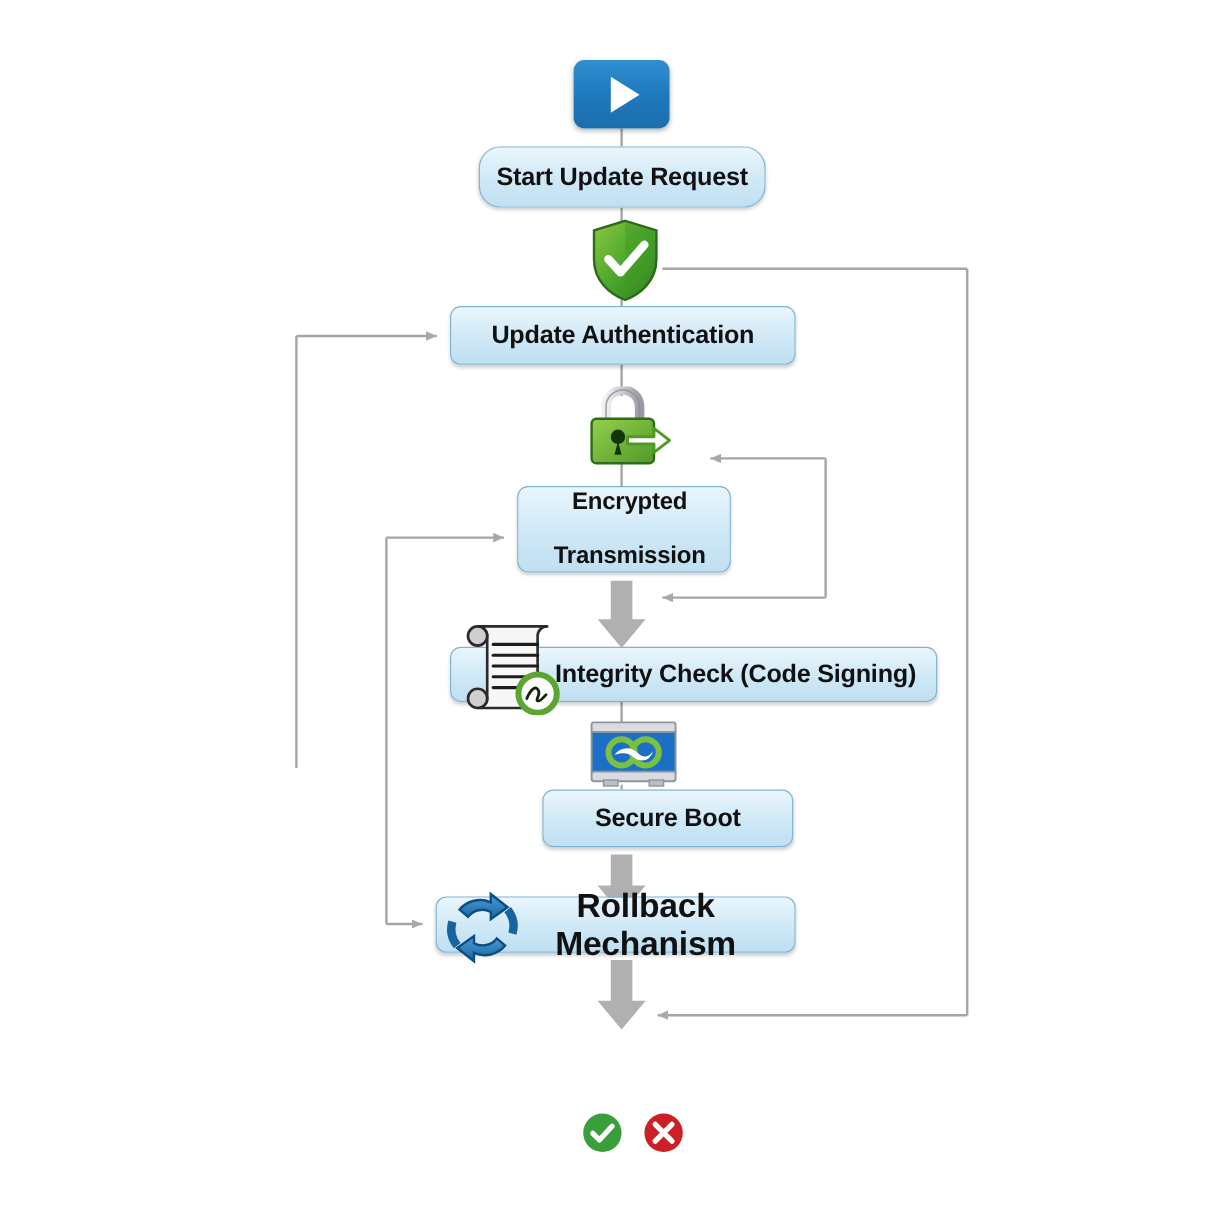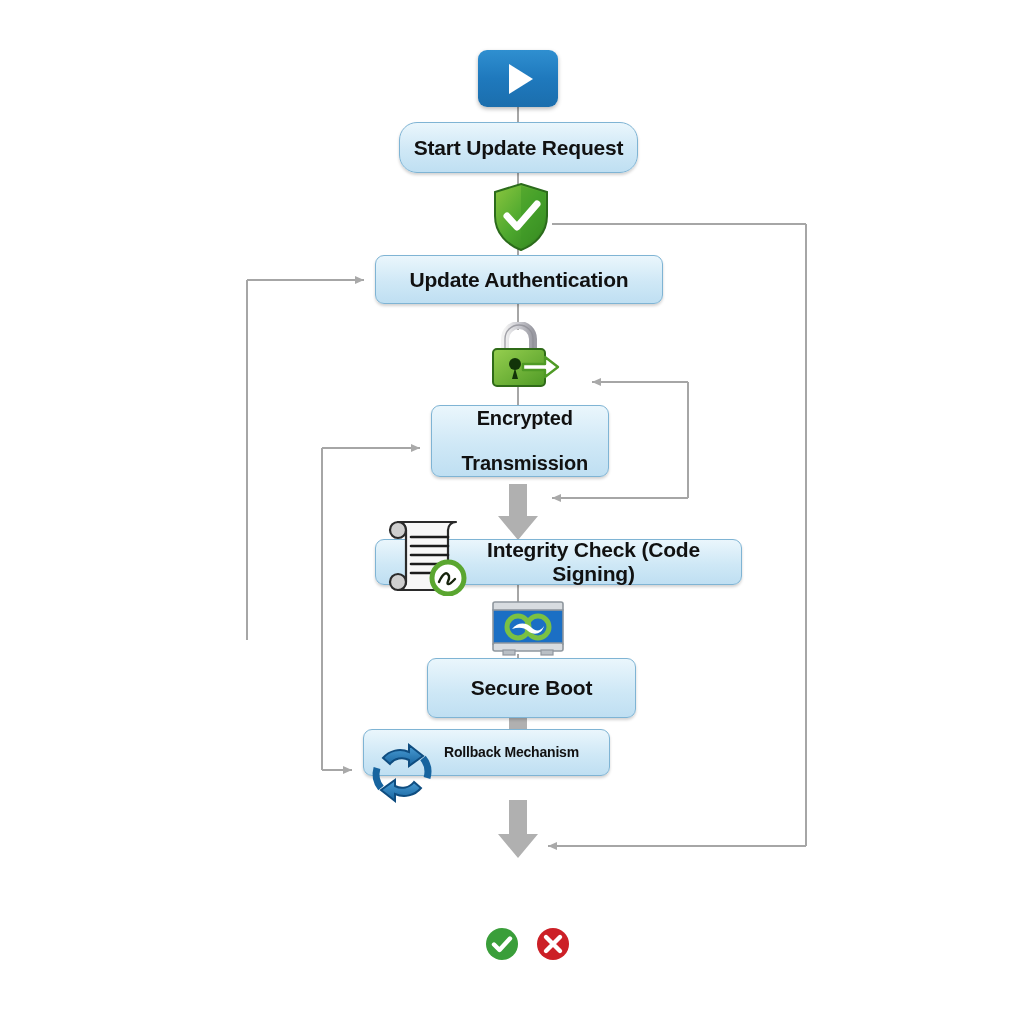--- a/index.html
+++ b/index.html
@@ -28,23 +28,23 @@
     color:#111111;
     font-weight:bold;
     letter-spacing:-0.2px;
     line-height:1.12;
   }
   .node span{display:block;padding:0 10px;}
 
   #n-start{left:399px;top:122px;width:239px;height:51px;font-size:21px;border-radius:18px;}
   #n-auth {left:375px;top:255px;width:288px;height:49px;font-size:21px;}
   #n-enc  {left:431px;top:405px;width:178px;height:72px;font-size:20px;justify-content:flex-end;}
-  #n-integ{left:375px;top:539px;width:367px;height:46px;font-size:21px;align-items:center;}
-  #n-boot {left:427px;top:658px;width:209px;height:60px;font-size:21px;}
-  #n-roll {left:363px;top:729px;width:247px;height:47px;font-size:14px;}
+  #n-integ{left:375px;top:539px;width:406px;height:46px;font-size:21px;align-items:center;}
+  #n-boot {left:452px;top:658px;width:209px;height:48px;font-size:21px;}
+  #n-roll {left:363px;top:747px;width:300px;height:47px;font-size:28px;}
   #n-done {left:393px;top:852px;width:293px;height:47px;font-size:21px;}
 
   
   #n-integ span{padding-left:80px;}
   #n-roll  span{padding-left:60px;}
 
   
   #play{
     position:absolute;left:478px;top:50px;width:80px;height:57px;
     border-radius:9px;

